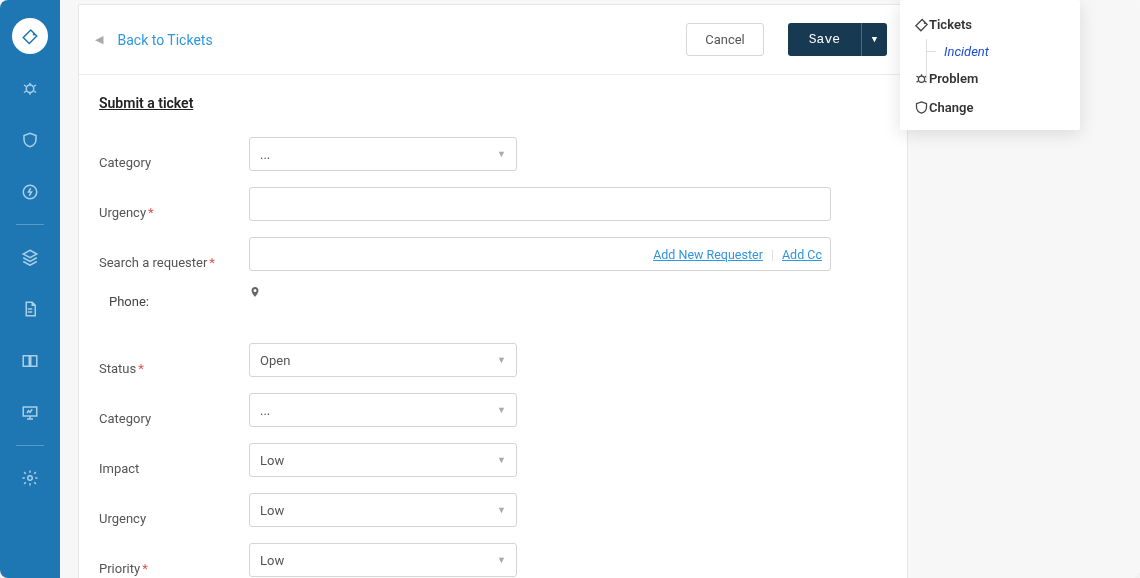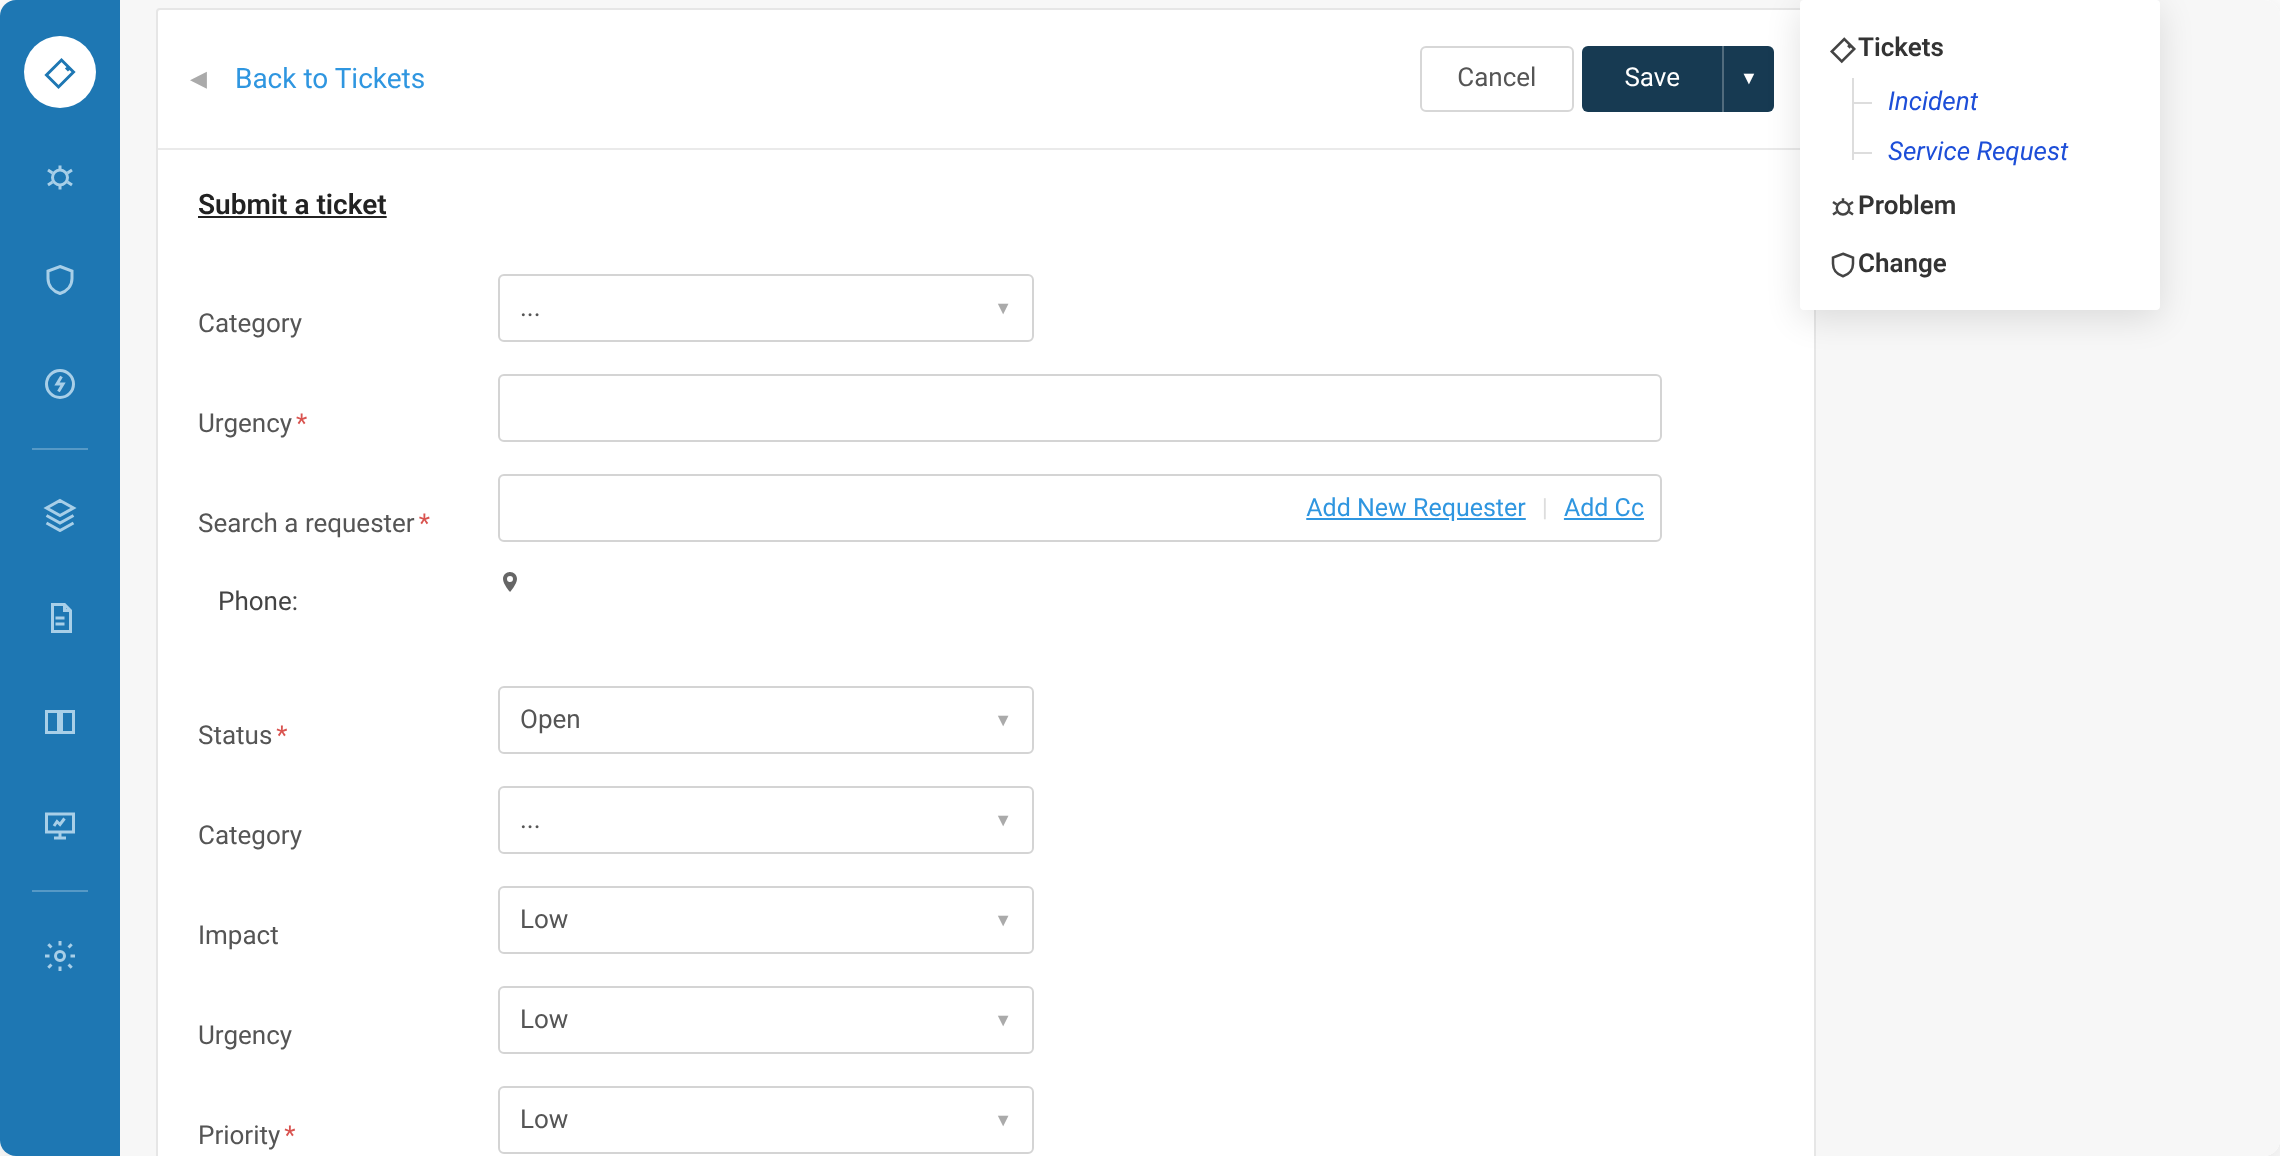--- a/index.html
+++ b/index.html
@@ -74,35 +74,36 @@
 }
 .back-link {
   display: flex;
   align-items: center;
   gap: 14px;
   color: #2f96e0;
   cursor: pointer;
   font-size: 14px;
 }
 .back-chevron { color: #aaa; font-size: 11px; }
-.actions { display: flex; align-items: center; gap: 4px; }
+.actions { display: flex; align-items: center; gap: 24px; }
 .btn {
   padding: 8px 18px;
   border-radius: 3px;
   font-size: 13px;
   cursor: pointer;
   border: 1px solid transparent;
 }
 .btn-cancel {
   background: #fff;
   border-color: #d7d7d7;
   color: #555;
 }
 .btn-save-wrap {
   display: flex;
+  font-family: Liberation Mono, monospace;
 }
 .btn-save {
   background: #173a52;
   color: #fff;
   border-radius: 3px 0 0 3px;
   padding: 8px 20px;
 }
 .btn-save-caret {
   background: #173a52;
   color: #fff;
@@ -392,24 +393,20 @@
               <path d="M21 12l-8-8-10 10 8 8 10-10zm-5-3l2 2"></path>
             </svg>
         </span>
         <span>Tickets</span>
       </div>
       <div class="fly-sub">
         <span class="fly-tree full"></span>
         <span class="fly-tree"></span>
         <span>Incident</span>
       </div>
-      <div class="fly-sub">
-        <span class="fly-tree"></span>
-        <span>Service Request</span>
-      </div>
       <div class="fly-item bold">
         <span class="fly-icon">
           <svg viewBox="0 0 24 24" fill="none" stroke="currentColor" stroke-width="2">
               <circle cx="12" cy="13" r="5"></circle>
               <path d="M12 8V5M7 10l-3-2M17 10l3-2M7 16l-3 2M17 16l3 2"></path>
             </svg>
         </span>
         <span>Problem</span>
       </div>
       <div class="fly-item bold">

